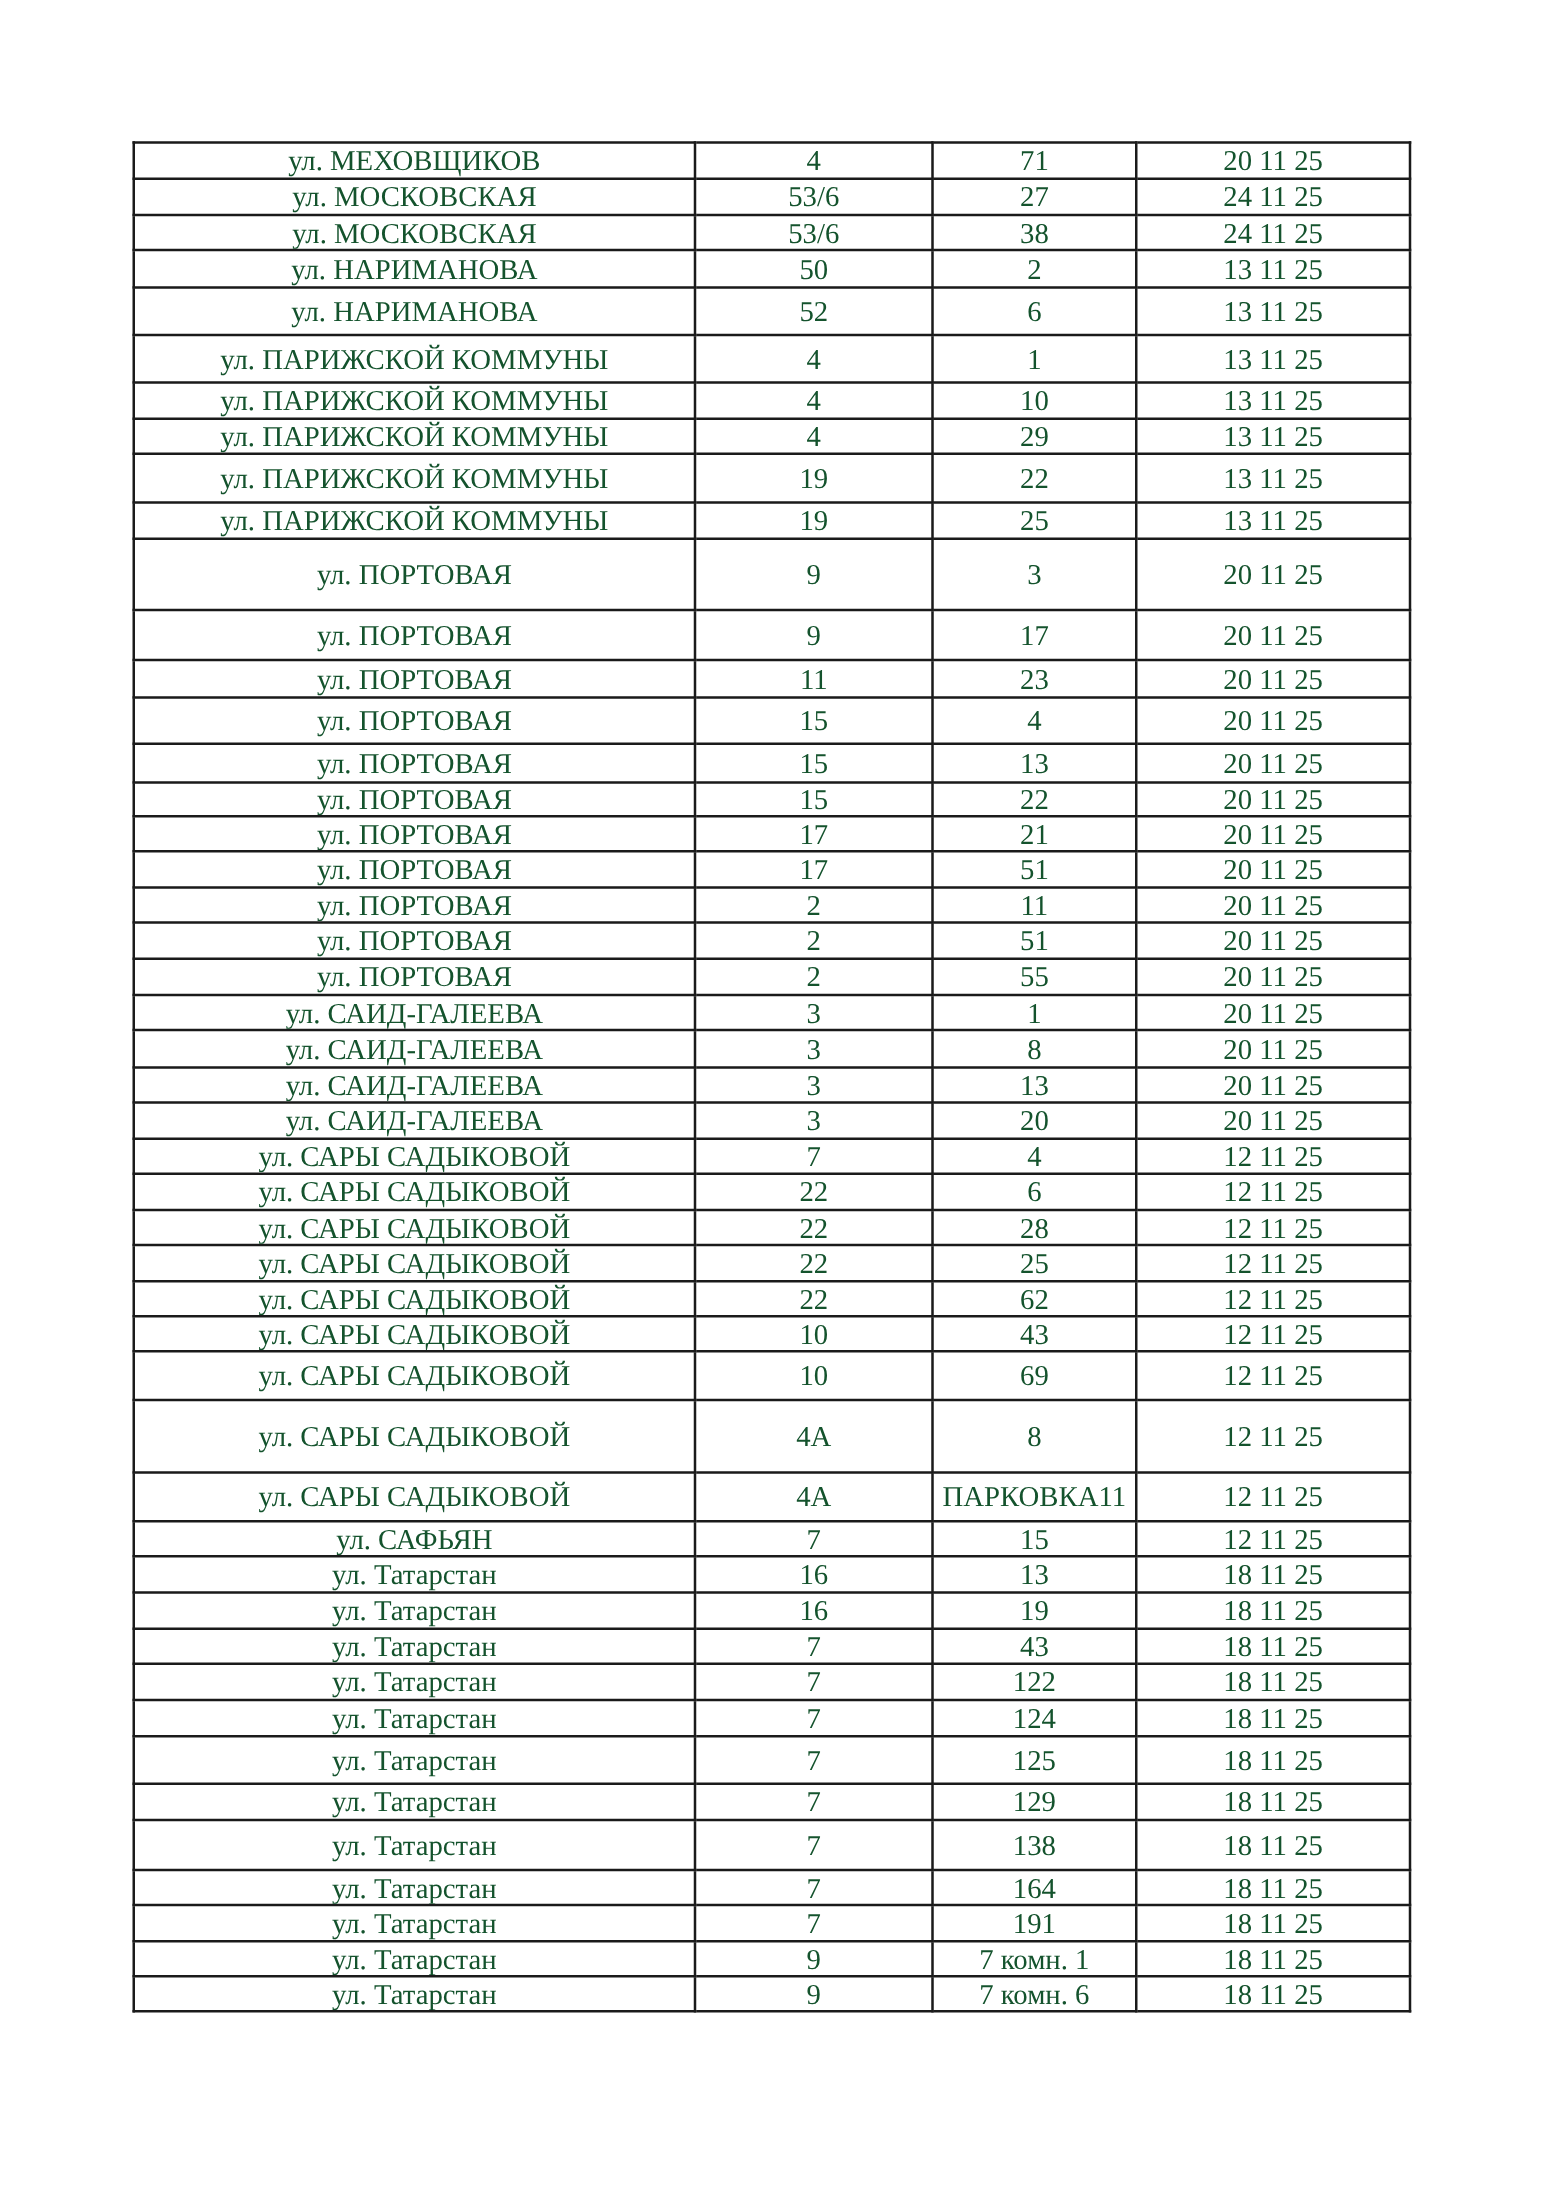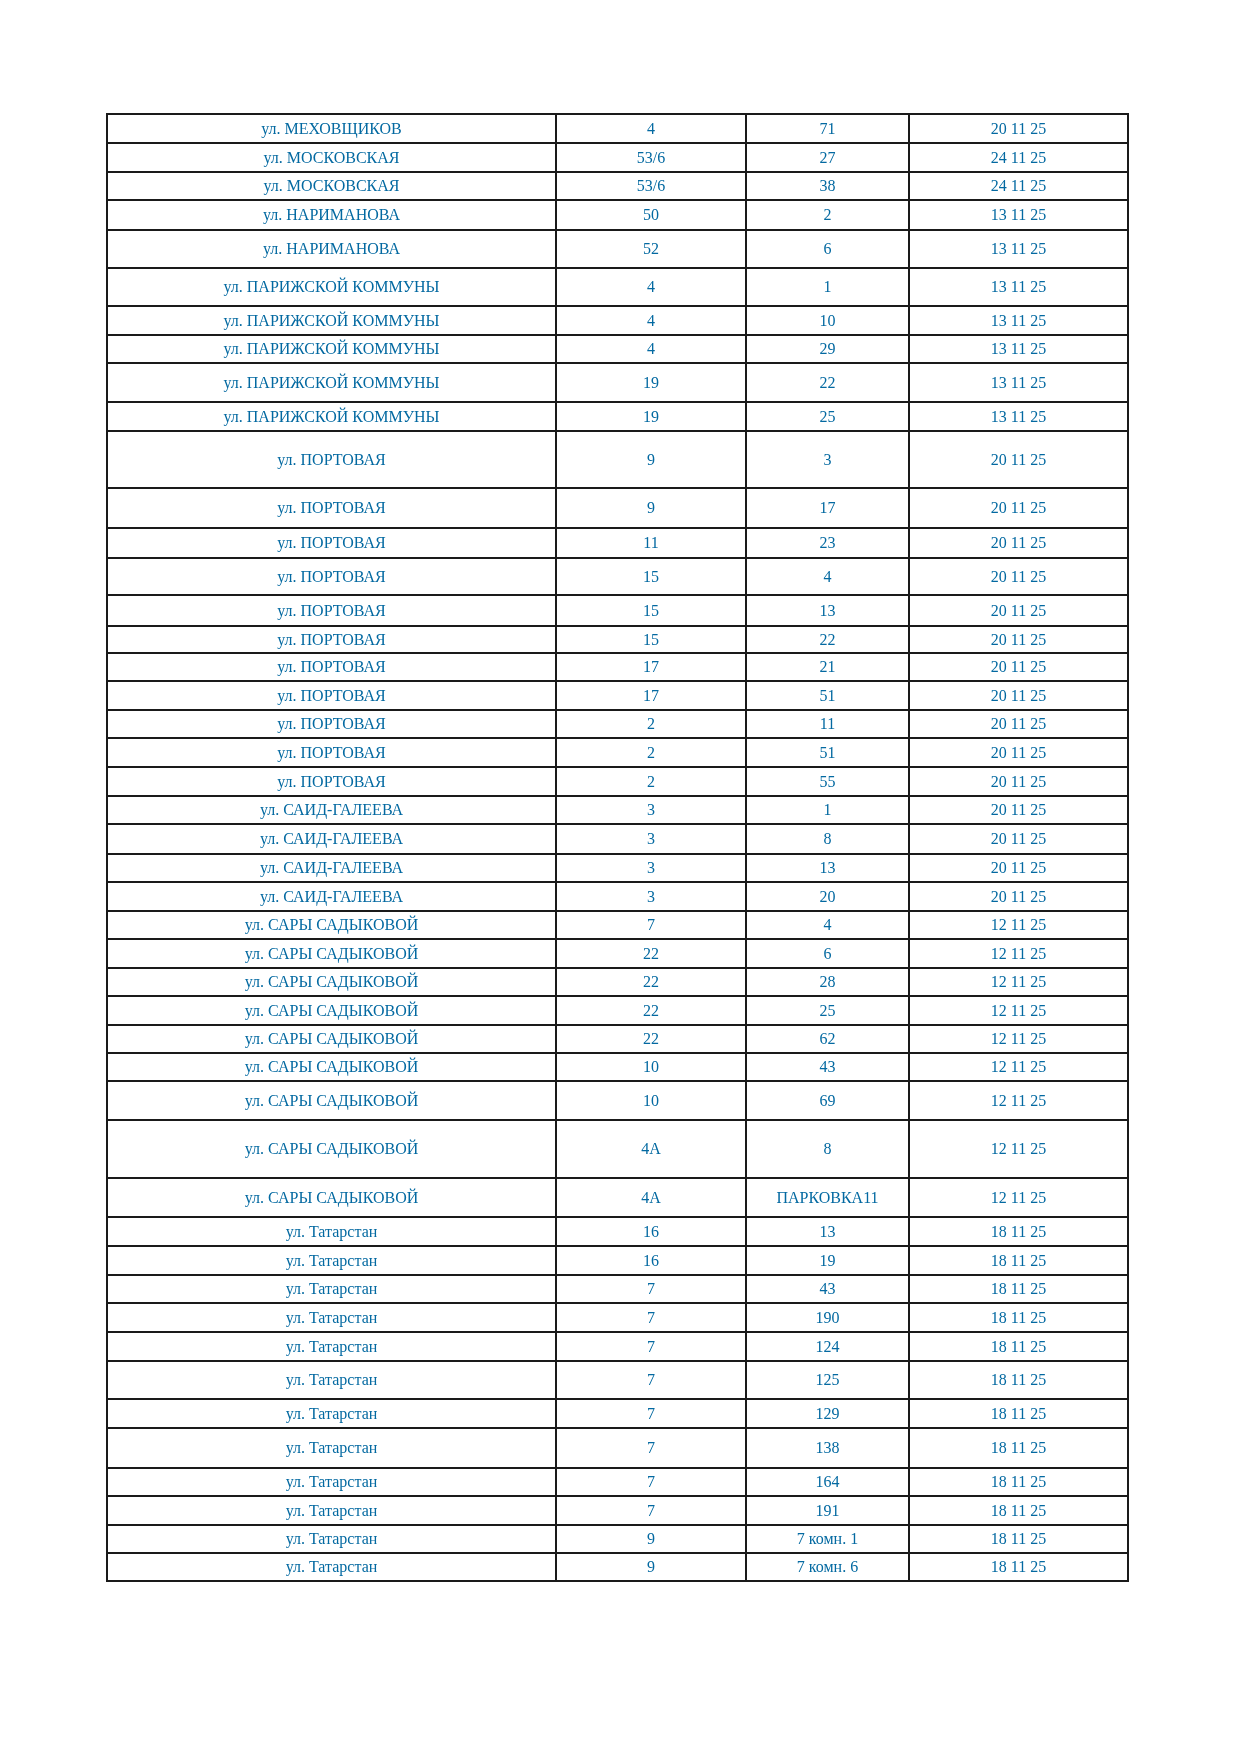--- a/index.html
+++ b/index.html
@@ -6,22 +6,22 @@
     body { width: 1241px; height: 1755px; position: relative; overflow: hidden; }
     .page { position: absolute; left: 0; top: 0; width: 1241px; height: 1755px; background: #fff; }
     table.addr {
       position: absolute;
       left: 106px;
       top: 113px;
       width: 1021px;
       border-collapse: collapse;
       table-layout: fixed;
       font-family: "Liberation Serif", "DejaVu Serif", serif;
-      font-size: 16px;
-      color: #0369a1;
+      font-size: 23px;
+      color: #14532d;
     }
     table.addr td {
       border: 2px solid #1a1a1a;
       text-align: center;
       vertical-align: middle;
       padding: 0 4px;
       line-height: 1;
       overflow: hidden;
       white-space: nowrap;
     }
@@ -239,20 +239,26 @@
           <td>4А</td>
           <td>8</td>
           <td>12 11 25</td>
         </tr>
         <tr style="height: 39px;">
           <td>ул. САРЫ САДЫКОВОЙ</td>
           <td>4А</td>
           <td>ПАРКОВКА11</td>
           <td>12 11 25</td>
         </tr>
+        <tr style="height: 28px;">
+          <td>ул. САФЬЯН</td>
+          <td>7</td>
+          <td>15</td>
+          <td>12 11 25</td>
+        </tr>
         <tr style="height: 29px;">
           <td>ул. Татарстан</td>
           <td>16</td>
           <td>13</td>
           <td>18 11 25</td>
         </tr>
         <tr style="height: 29px;">
           <td>ул. Татарстан</td>
           <td>16</td>
           <td>19</td>
@@ -260,21 +266,21 @@
         </tr>
         <tr style="height: 28px;">
           <td>ул. Татарстан</td>
           <td>7</td>
           <td>43</td>
           <td>18 11 25</td>
         </tr>
         <tr style="height: 29px;">
           <td>ул. Татарстан</td>
           <td>7</td>
-          <td>190</td>
+          <td>122</td>
           <td>18 11 25</td>
         </tr>
         <tr style="height: 29px;">
           <td>ул. Татарстан</td>
           <td>7</td>
           <td>124</td>
           <td>18 11 25</td>
         </tr>
         <tr style="height: 38px;">
           <td>ул. Татарстан</td>

